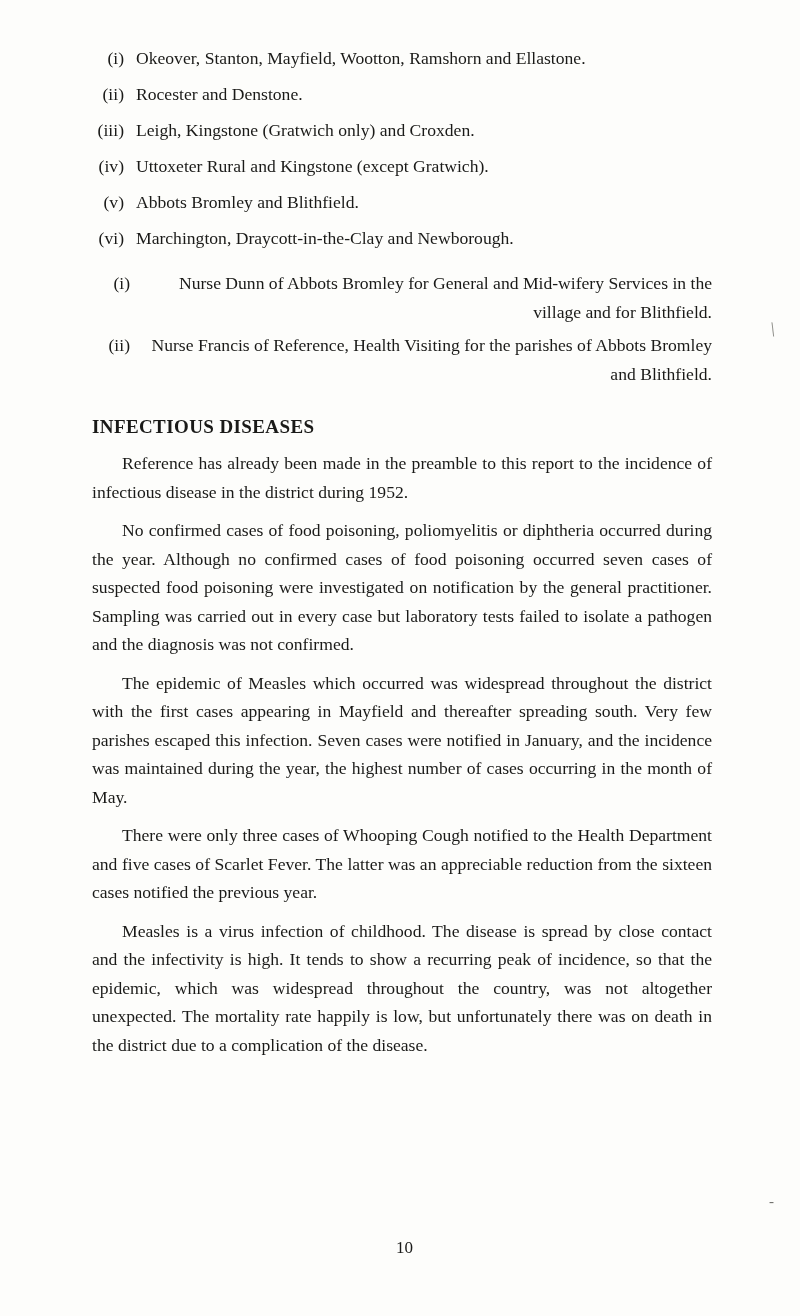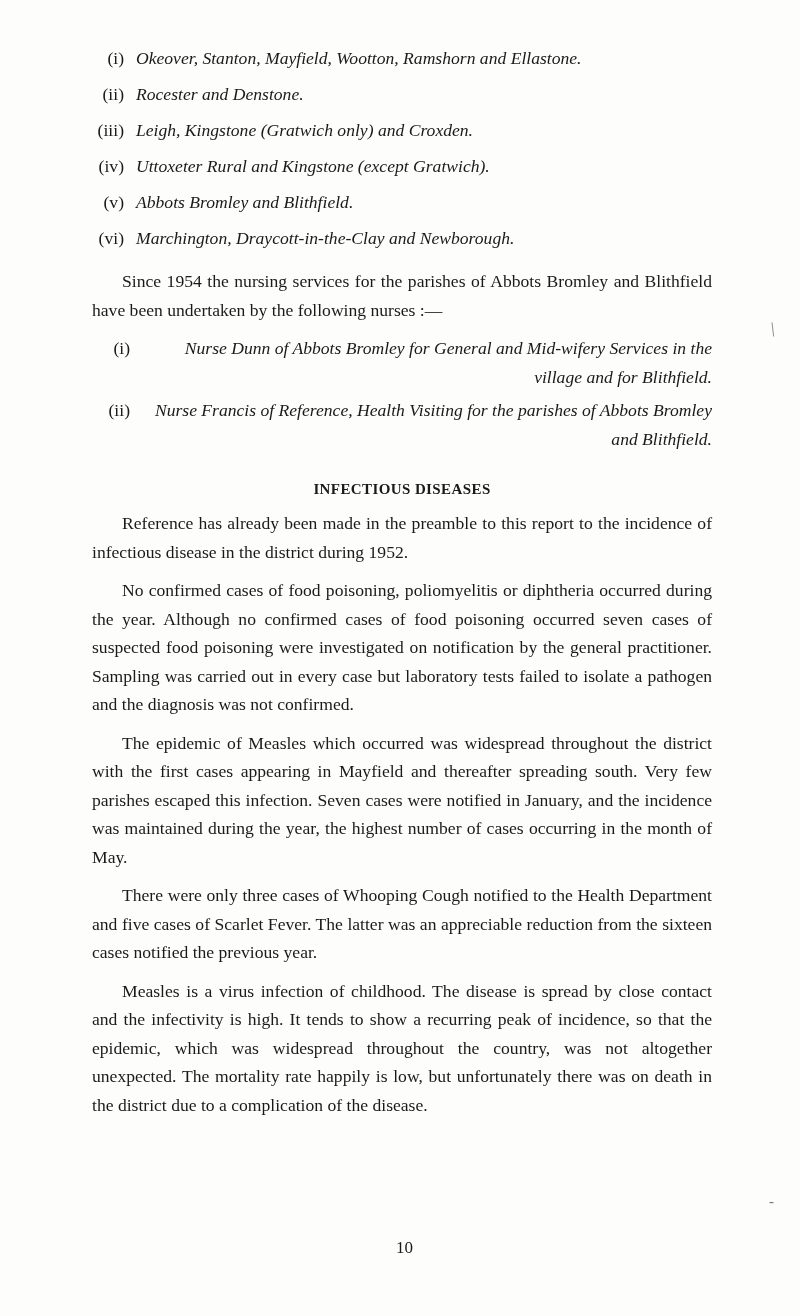--- a/index.html
+++ b/index.html
@@ -43,21 +43,20 @@
   .list-item .num {
     width: 44px;
     flex: 0 0 44px;
     text-align: right;
     padding-right: 12px;
     box-sizing: border-box;
   }
   .list-item .txt {
     flex: 1 1 auto;
     text-align: justify;
-    font-style: italic;
   }
   p.body {
     font-size: 17.6px;
     line-height: 28.5px;
     text-align: justify;
     text-indent: 30px;
     margin: 0 0 10px 0;
     hyphens: none;
   }
   .gap-small { height: 7px; }
@@ -68,24 +67,24 @@
     margin-bottom: 4px;
   }
   .sublist .list-item .txt {
     text-align: right;
   }
   .sublist .list-item .num {
     width: 50px;
     flex: 0 0 50px;
   }
   h2.section {
-    font-size: 15px;
+    font-size: 19px;
     letter-spacing: 0.4px;
     font-weight: bold;
-    text-align: center;
+    text-align: left;
     margin: 27px 0 11px 0;
     font-family: "Liberation Serif", serif;
   }
   .pagenum {
     position: absolute;
     left: 9px;
     right: 0;
     top: 1238px;
     text-align: center;
     font-size: 17px;
@@ -138,21 +137,20 @@
       </div>
       <div class="list-item">
         <span class="num">(vi)</span>
         <span class="txt">Marchington, Draycott-in-the-Clay and Newborough.</span>
       </div>
     </div>
 
     <div class="gap-small"></div>
 
 
-    <p class="body">Since 1954 the nursing services for the parishes of Abbots Bromley and Blithfield have been undertaken by the following nurses :—</p>
 
     <div class="list sublist">
       <div class="list-item">
         <span class="num">(i)</span>
         <span class="txt">Nurse Dunn of Abbots Bromley for General and Mid-wifery Services in the village and for Blithfield.</span>
       </div>
       <div class="list-item">
         <span class="num">(ii)</span>
         <span class="txt">Nurse Francis of Reference, Health Visiting for the parishes of Abbots Bromley and Blithfield.</span>
       </div>

